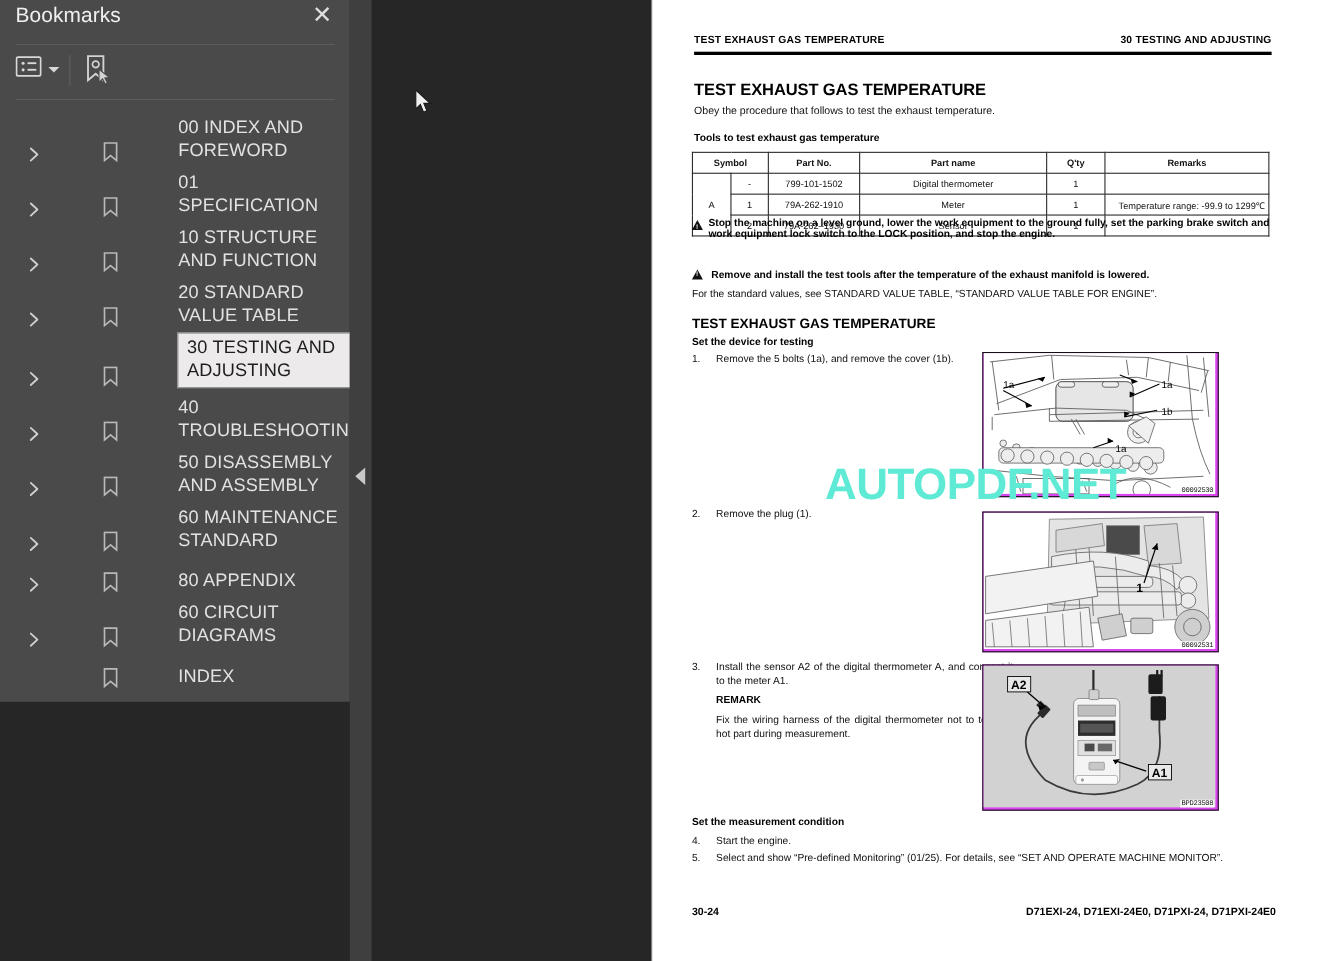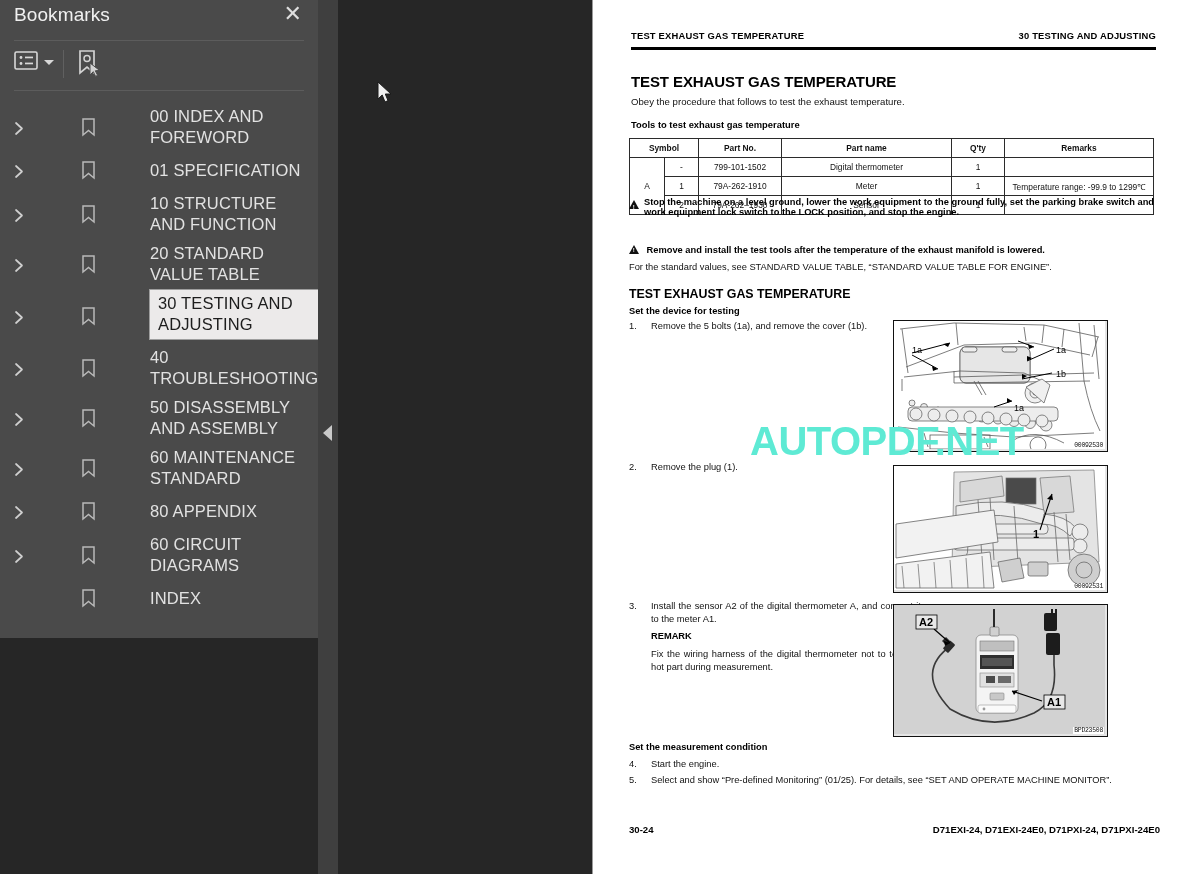--- a/index.html
+++ b/index.html
@@ -42,22 +42,22 @@
   .tb-btn.bmk{left:75px;top:1px;}
   .tb-sep{position:absolute;left:63px;top:2px;width:1px;height:28px;background:#606060;}
   .caret{
     width:0;height:0;margin-left:6px;
     border-left:5px solid transparent;border-right:5px solid transparent;
     border-top:5px solid #d8d8d8;
   }
 
   .sb-list{position:absolute;left:0;top:98px;width:318px;}
   .bm-row{
-    position:relative;display:flex;align-items:center;
-    min-height:37px;padding-left:6px;cursor:pointer;gap:43px;
+    position:relative;display:flex;align-items:flex-end;
+    min-height:37px;padding-left:18px;cursor:pointer;gap:43px;
   }
   .bm-arrow{
     width:26px;flex:0 0 26px;display:flex;justify-content:center;
     align-items:flex-start;padding-top:10px;
   }
   .bm-arrow svg{display:block;}
   .bm-ico{
     width:26px;flex:0 0 26px;display:flex;justify-content:center;
     align-items:flex-start;padding-top:8px;
   }
@@ -115,21 +115,21 @@
   }
   table.tools td,table.tools th{
     border:1px solid #2b2b2b;padding:2px 3px;height:14px;
   }
   table.tools th{font-weight:bold;text-align:center;}
   .c-sym{width:28px;text-align:center;}
   .c-no{width:27px;text-align:center;}
   .c-part{width:76px;text-align:center;}
   .c-name{width:163px;text-align:center;padding-left:5px;}
   .c-qty{width:46px;text-align:center;}
-  .c-rem{text-align:center;}
+  .c-rem{text-align:right;}
 
   
   .warn{position:absolute;left:36px;font-size:9.3px;font-weight:bold;color:#000;}
   .warn .tri{
     display:inline-block;width:0;height:0;vertical-align:-1px;
     border-left:5px solid transparent;border-right:5px solid transparent;
     border-bottom:9px solid #111;margin-right:5px;position:relative;
   }
   .warn .tri::after{
     content:"!";position:absolute;left:-1.2px;top:2px;font-size:6px;
@@ -155,21 +155,21 @@
   .remark-h{position:absolute;left:58px;top:631px;font-size:9.3px;font-weight:bold;color:#000;}
   .remark-b{position:absolute;left:58px;top:648px;width:270px;font-size:9.3px;color:#111;
             line-height:12.6px;text-align:justify;}
   .s4{left:36px;top:758px;width:290px;}
   .s5{left:36px;top:774px;width:525px;}
 
   .footer-l{position:absolute;left:36px;top:824px;font-size:9.6px;font-weight:bold;color:#000;}
   .footer-r{position:absolute;right:40px;top:824px;font-size:9.6px;font-weight:bold;color:#000;}
 
   
-  .fig{position:absolute;background:#e5e5e5;border:1px solid #111;overflow:hidden;}
+  .fig{position:absolute;background:#d946ef;border:1px solid #111;overflow:hidden;}
   .fig svg{display:block;}
   .figid{
     position:absolute;right:3px;bottom:2px;font-size:6.5px;
     font-family:"Liberation Mono",monospace;color:#111;background:#fff;
     padding:0 1px;letter-spacing:-.3px;
   }
   .f1{left:300px;top:320px;width:213px;height:130px;}
   .f2{left:300px;top:465px;width:213px;height:126px;}
   .f3{left:300px;top:604px;width:213px;height:131px;}
 

